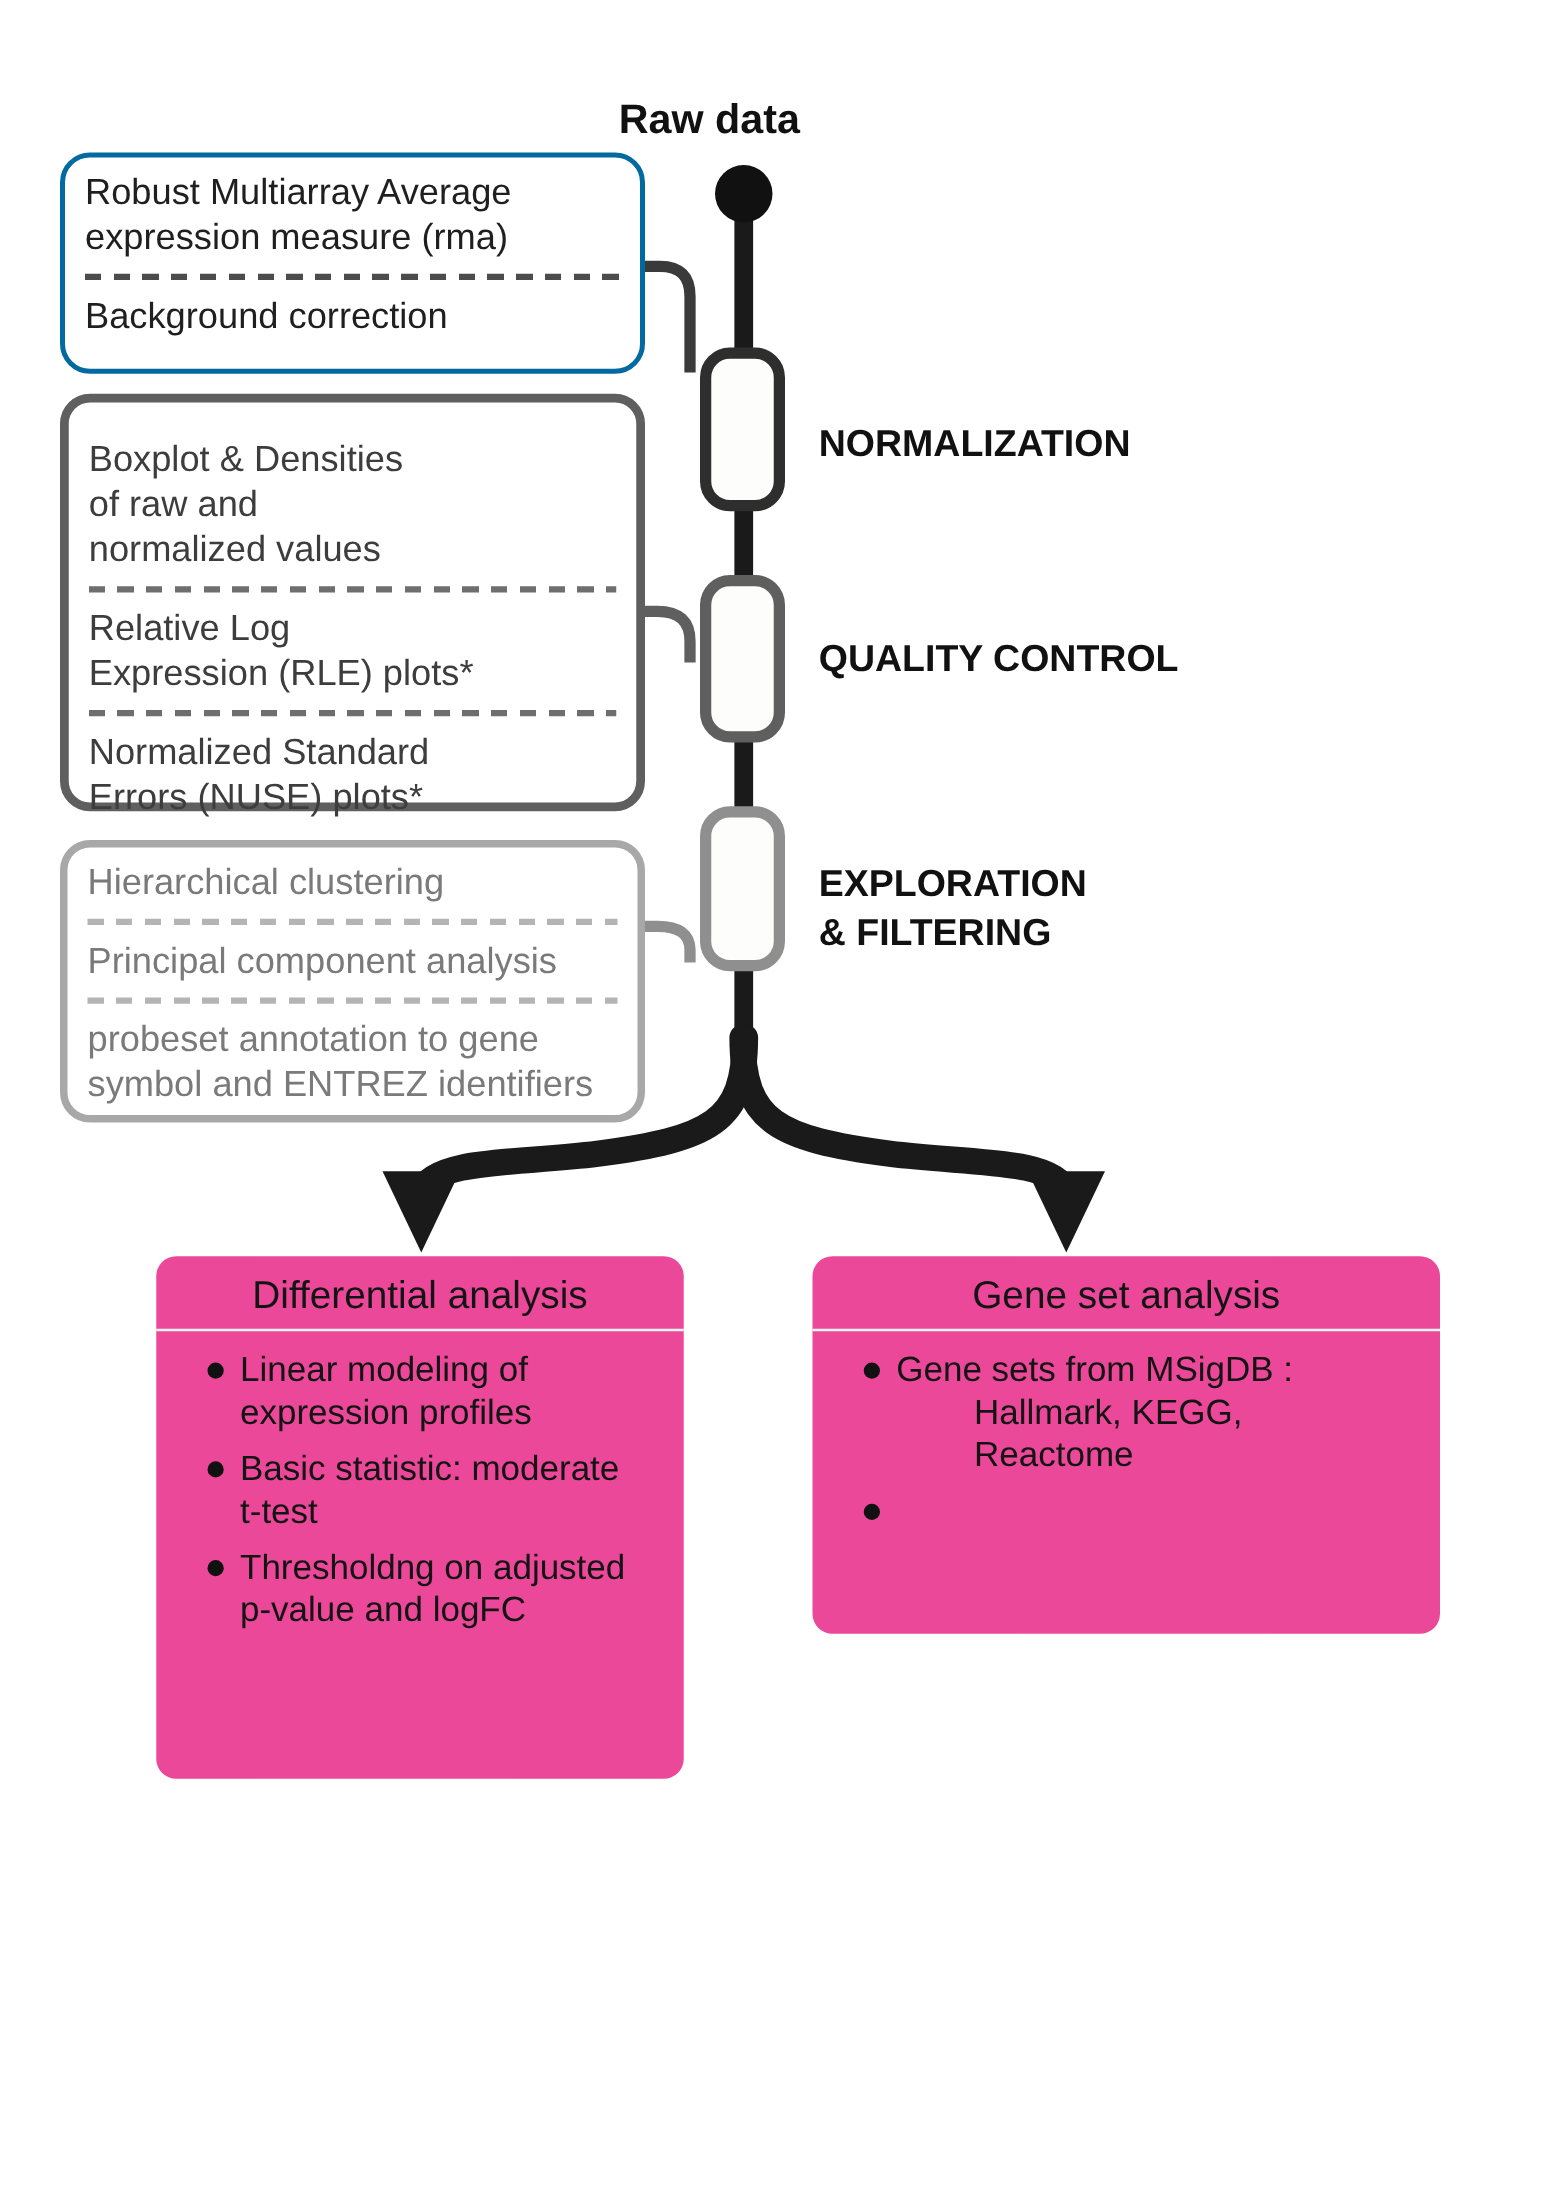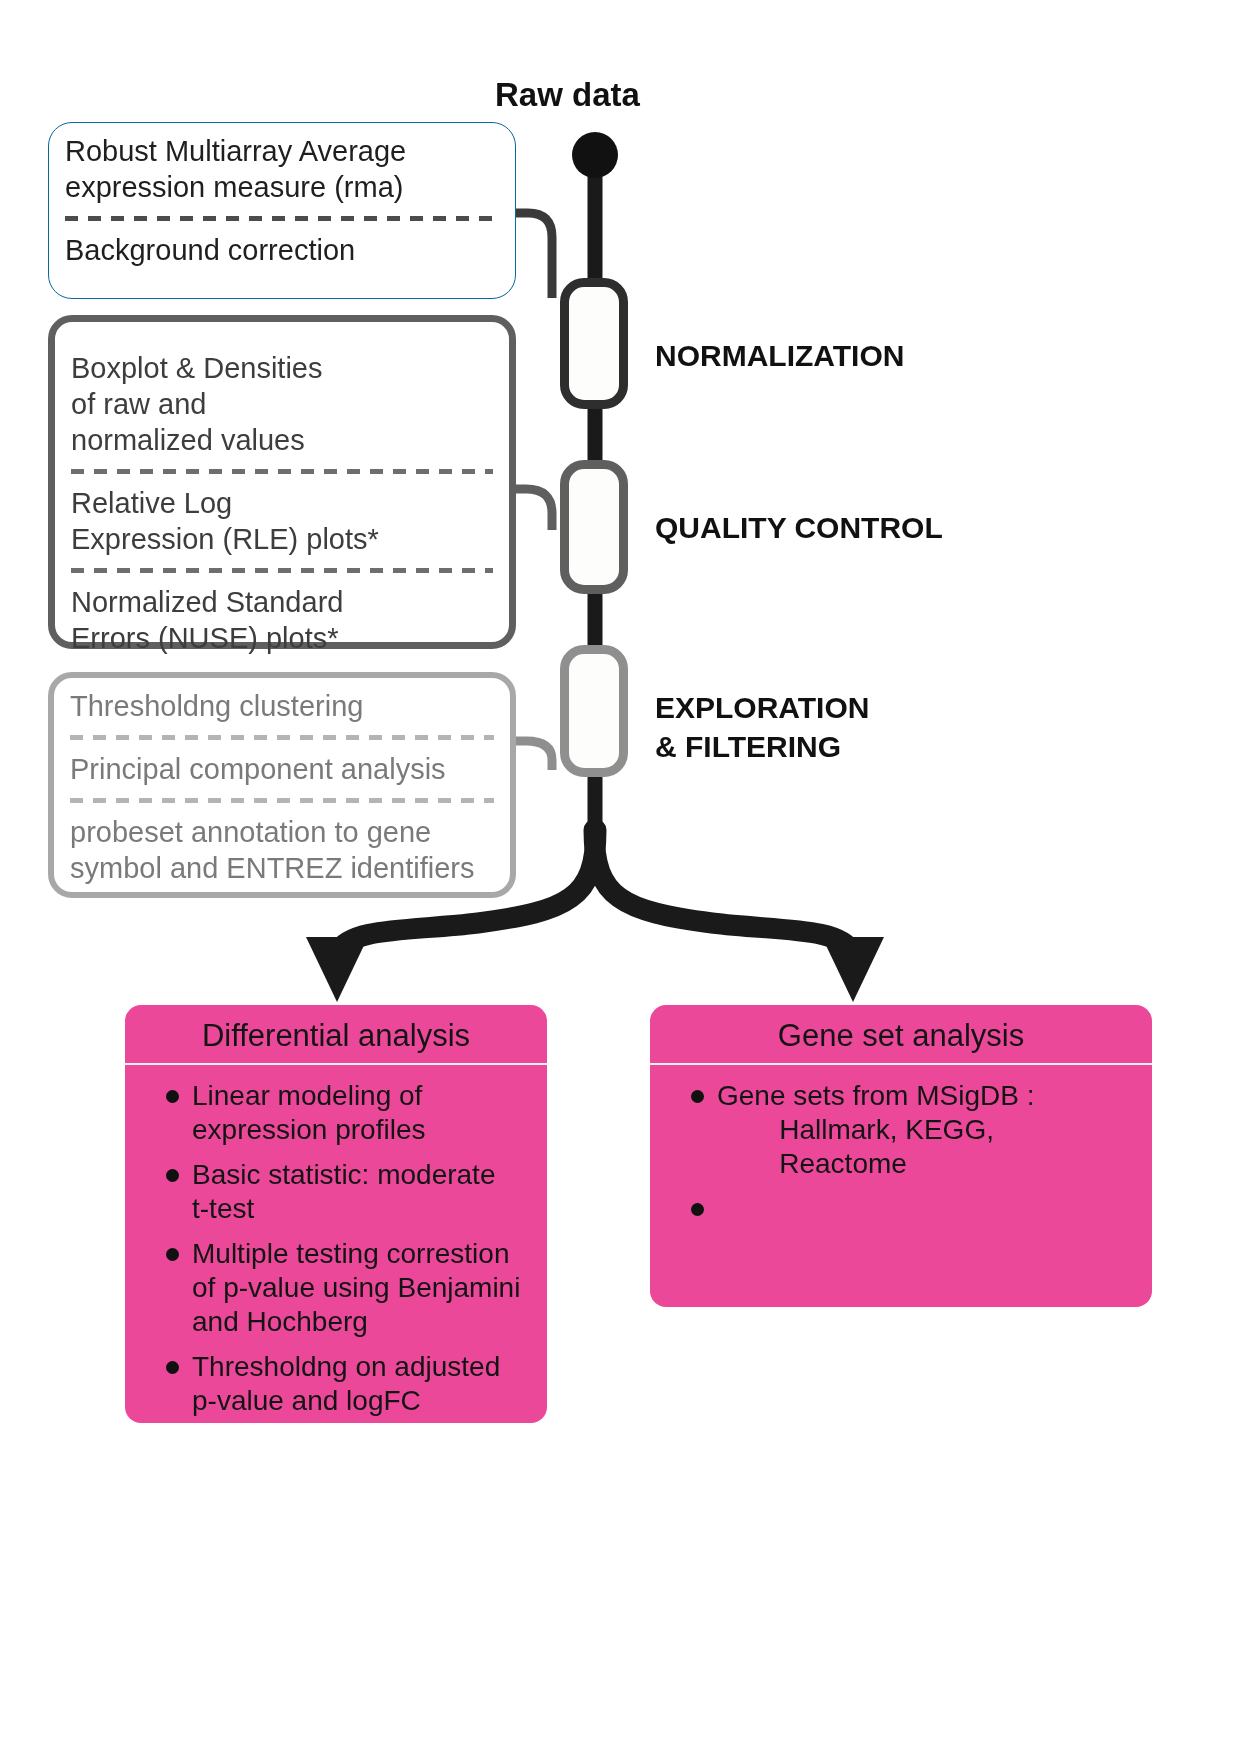--- a/index.html
+++ b/index.html
@@ -11,21 +11,21 @@
 
   .raw-data {
     position: absolute; left: 495px; top: 76px; width: 200px; text-align: left;
     font-size: 33px; font-weight: bold; color: #111;
   }
 
   .stage-box {
     position: absolute; left: 48px; width: 468px; box-sizing: border-box;
     border-radius: 24px; background: #ffffff; padding: 10px 16px;
   }
-  .stage-box-1 { top: 122px; height: 177px; border: 1px solid #0369a1; }
+  .stage-box-1 { top: 122px; height: 177px; border: 4px solid #0369a1; }
   .stage-box-2 { top: 315px; height: 334px; border: 7px solid #5f5f5f; padding-top: 28px; }
   .stage-box-3 { top: 672px; height: 226px; border: 6px solid #a8a8a8; }
 
   .box-item { font-size: 29px; line-height: 36px; white-space: pre-line; }
   .stage-box-1 .box-item { color: #1f1f1f; }
   .stage-box-2 .box-item { color: #3d3d3d; }
   .stage-box-3 .box-item { color: #7a7a7a; }
 
   .dash { height: 5px; margin: 11px 0; }
   .stage-box-1 .dash { background: repeating-linear-gradient(to right, #4c4c4c 0 13px, transparent 13px 23px); }
@@ -93,21 +93,21 @@
 normalized values</div>
     <div class="dash"></div>
     <div class="box-item">Relative Log
 Expression (RLE) plots*</div>
     <div class="dash"></div>
     <div class="box-item">Normalized Standard
 Errors (NUSE) plots*</div>
   </div>
 
   <div class="stage-box stage-box-3">
-    <div class="box-item">Thresholdng clustering</div>
+    <div class="box-item">Hierarchical clustering</div>
     <div class="dash"></div>
     <div class="box-item">Principal component analysis</div>
     <div class="dash"></div>
     <div class="box-item">probeset annotation to gene
 symbol and ENTREZ identifiers</div>
   </div>
 
   <div class="node node-1"></div>
   <div class="node node-2"></div>
   <div class="node node-3"></div>
@@ -126,26 +126,20 @@
         <span class="bullet-text">Linear modeling of
 expression profiles</span>
       </li>
       <li class="bullet">
         <span class="marker"></span>
         <span class="bullet-text">Basic statistic: moderate
 t-test</span>
       </li>
       <li class="bullet">
         <span class="marker"></span>
-        <span class="bullet-text">Multiple testing correstion
-of p-value using Benjamini
-and Hochberg</span>
-      </li>
-      <li class="bullet">
-        <span class="marker"></span>
         <span class="bullet-text">Thresholdng on adjusted
 p-value and logFC</span>
       </li>
     </ul>
   </div>
 
   <div class="branch-box branch-right">
     <div class="branch-title">Gene set analysis</div>
     <div class="branch-rule"></div>
     <ul class="bullets">

